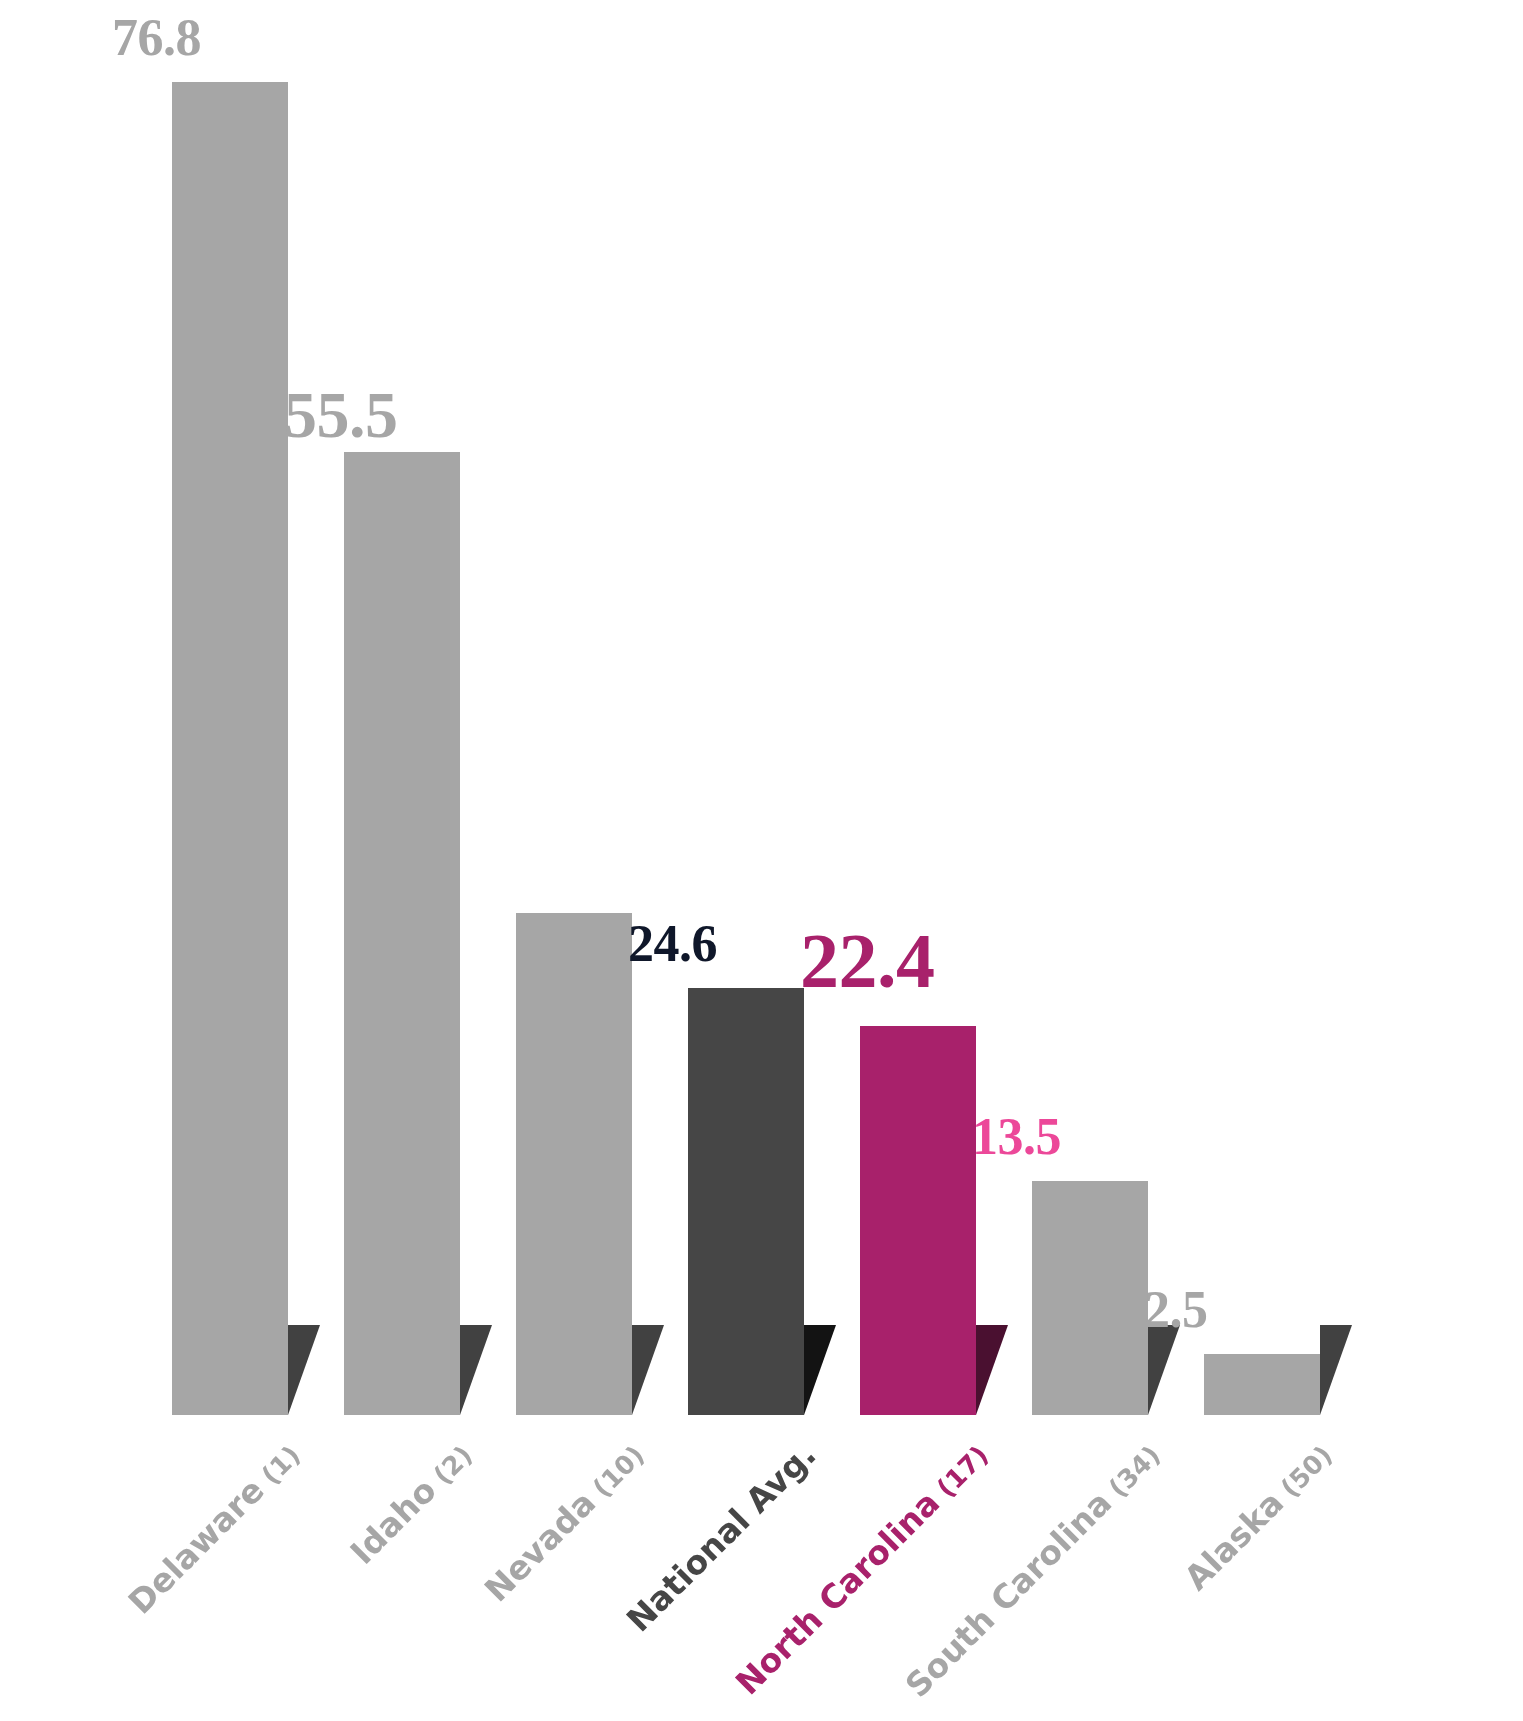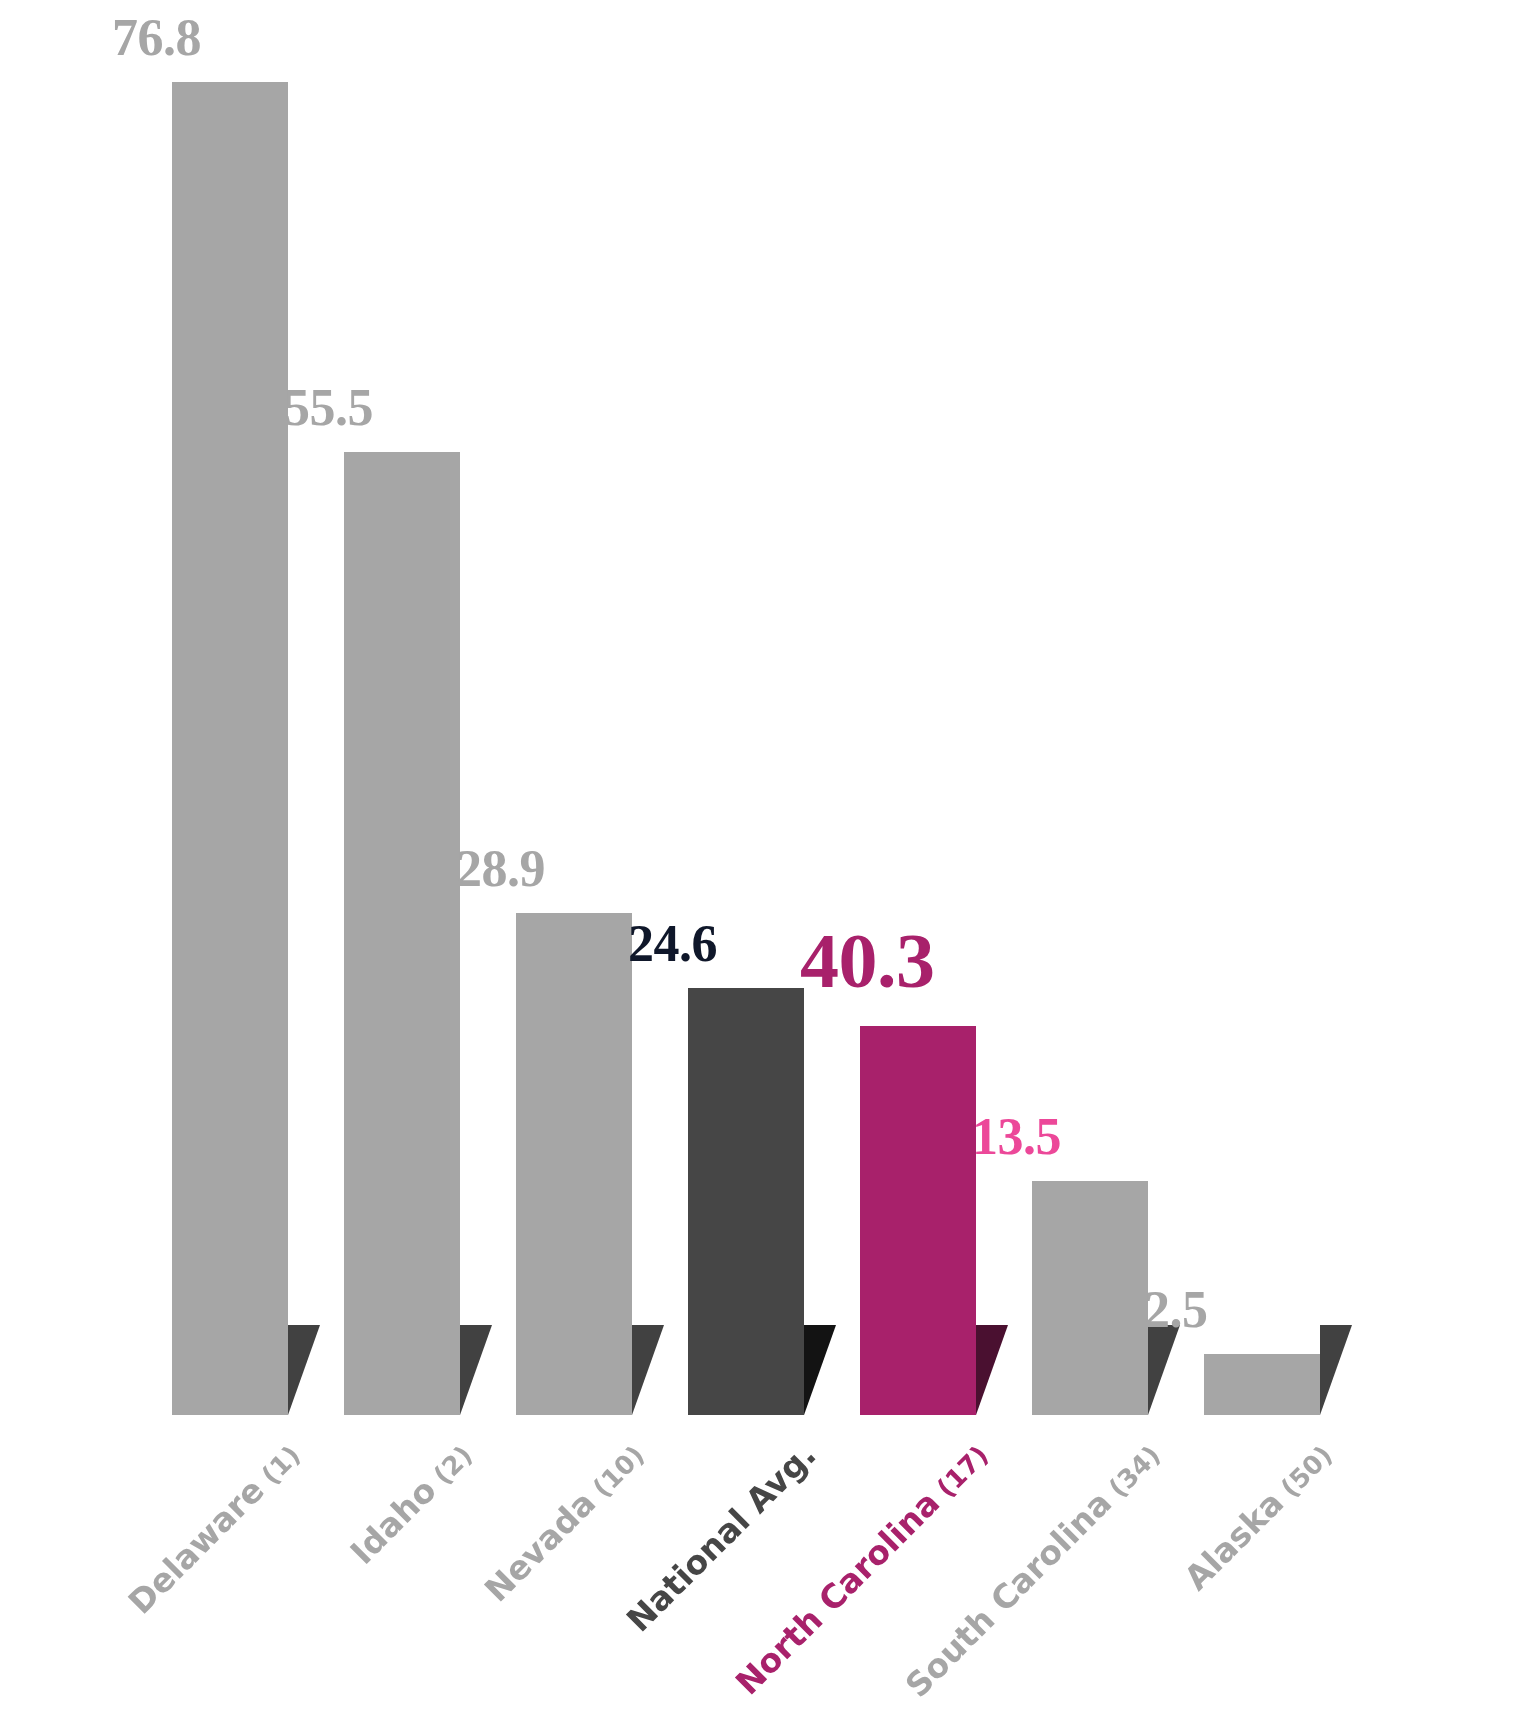--- a/index.html
+++ b/index.html
@@ -80,24 +80,23 @@
         <div class="bar" style="left: 688px; top: 988.023px; width: 116px; height: 426.977px; background: rgb(70, 70, 70);"></div>
         <div class="bar-shadow" style="left: 976px; top: 1325px; border-width: 0px 32px 90px 0px; border-color: transparent rgb(74, 16, 48) transparent transparent; transform: scaleX(-1);"></div>
         <div class="bar" style="left: 860px; top: 1026.21px; width: 116px; height: 388.792px; background: rgb(168, 33, 107);"></div>
         <div class="bar-shadow" style="left: 1148px; top: 1325px; border-width: 0px 32px 90px 0px; border-color: transparent rgb(65, 65, 65) transparent transparent; transform: scaleX(-1);"></div>
         <div class="bar" style="left: 1032px; top: 1180.68px; width: 116px; height: 234.316px; background: rgb(166, 166, 166);"></div>
         <div class="bar-shadow" style="left: 1320px; top: 1325px; border-width: 0px 32px 90px 0px; border-color: transparent rgb(65, 65, 65) transparent transparent; transform: scaleX(-1);"></div>
         <div class="bar" style="left: 1204px; top: 1354.25px; width: 116px; height: 60.7487px; background: rgb(166, 166, 166);"></div>
       </div>
     <div class="bar-group" id="values">
         <div class="bar-value" style="font-size: 52px; color: rgb(166, 166, 166); width: 236px; left: 112px; top: 12px;">76.8</div>
-        <div class="bar-value" style="font-size: 52px; color: rgb(166, 166, 166); width: 236px; left: 284px; top: 381.699px;">55.5</div>
-        <div class="bar-value" style="font-size: 52px; color: rgb(166, 166, 166); width: 236px; left: 456px; top: 843.389px;">28.9</div>
+        <div class="bar-value" style="font-size: 66px; color: rgb(166, 166, 166); width: 236px; left: 284px; top: 381.699px;">55.5</div>
         <div class="bar-value" style="font-size: 52px; color: #0f172a; width: 236px; left: 628px; top: 918.023px;">24.6</div>
-        <div class="bar-value" style="font-size: 78px; color: rgb(168, 33, 107); width: 236px; left: 800px; top: 922.208px;">40.3</div>
+        <div class="bar-value" style="font-size: 78px; color: rgb(168, 33, 107); width: 236px; left: 800px; top: 922.208px;">22.4</div>
         <div class="bar-value" style="font-size: 52px; color: #ec4899; width: 236px; left: 972px; top: 1110.68px;">13.5</div>
         <div class="bar-value" style="font-size: 52px; color: rgb(166, 166, 166); width: 236px; left: 1144px; top: 1284.25px;">2.5</div>
       </div>
     <div class="bar-group" id="cats">
         <div class="cat-label" style="font-size: 33px; color: rgb(166, 166, 166); left: 282px; top: 1437px; transform-origin: right top; transform: translateX(-100%) rotate(-45deg);"><span>Delaware</span><span class="rank"> (1)</span></div>
         <div class="cat-label" style="font-size: 33px; color: rgb(166, 166, 166); left: 454px; top: 1437px; transform-origin: right top; transform: translateX(-100%) rotate(-45deg);"><span>Idaho</span><span class="rank"> (2)</span></div>
         <div class="cat-label" style="font-size: 33px; color: rgb(166, 166, 166); left: 626px; top: 1437px; transform-origin: right top; transform: translateX(-100%) rotate(-45deg);"><span>Nevada</span><span class="rank"> (10)</span></div>
         <div class="cat-label" style="font-size: 33px; color: rgb(70, 70, 70); left: 798px; top: 1437px; transform-origin: right top; transform: translateX(-100%) rotate(-45deg);"><span>National Avg.</span></div>
         <div class="cat-label" style="font-size: 33px; color: rgb(168, 33, 107); left: 970px; top: 1437px; transform-origin: right top; transform: translateX(-100%) rotate(-45deg);"><span>North Carolina</span><span class="rank"> (17)</span></div>
         <div class="cat-label" style="font-size: 33px; color: rgb(166, 166, 166); left: 1142px; top: 1437px; transform-origin: right top; transform: translateX(-100%) rotate(-45deg);"><span>South Carolina</span><span class="rank"> (34)</span></div>

